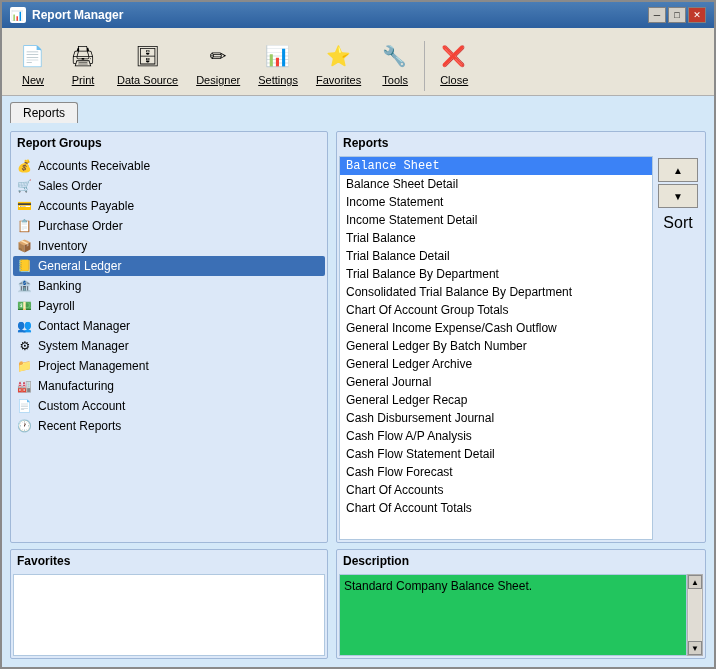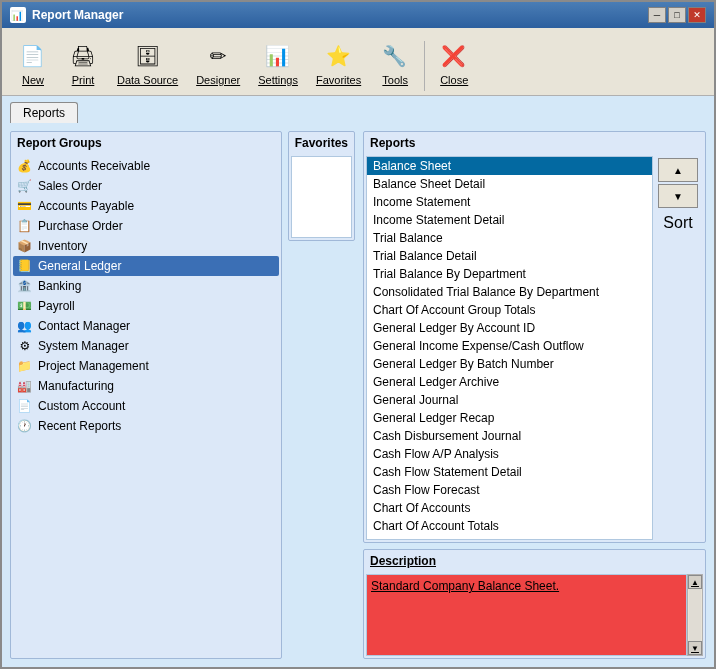--- a/index.html
+++ b/index.html
@@ -152,24 +152,24 @@
 
     .top-row {
       display: flex;
       gap: 8px;
       flex: 1;
       overflow: hidden;
     }
 
     
     .left-panel {
-      width: 345px;
-      flex-shrink: 0;
-      display: flex;
-      flex-direction: row;
+      width: 318px;
+      flex-shrink: 0;
+      display: flex;
+      flex-direction: column;
       gap: 6px;
     }
 
     .panel {
       background: #dce8f8;
       border: 1px solid #a0b8d8;
       border-radius: 2px;
       display: flex;
       flex-direction: column;
     }
@@ -260,22 +260,23 @@
 
     .report-item {
       padding: 2px 6px;
       cursor: pointer;
       white-space: nowrap;
       overflow: hidden;
       text-overflow: ellipsis;
     }
 
     .report-item.selected {
-      background: #0369a1;
+      background: #3b82f6;
       color: white;
+      font-family: Liberation Mono, monospace;
     }
 
     .sort-controls {
       width: 50px;
       display: flex;
       flex-direction: column;
       align-items: center;
       gap: 2px;
       padding: 2px;
     }
@@ -294,33 +295,32 @@
 
     .sort-label {
       font-size: 16px;
       margin-top: 4px;
     }
 
     
     .description-panel {
       height: 110px;
       flex-shrink: 0;
-      text-decoration: underline;
     }
 
     .description-content {
       flex: 1;
       display: flex;
       margin: 2px;
       overflow: hidden;
     }
 
     .description-text {
       flex: 1;
-      background: #ef4444;
+      background: #22c55e;
       border: 1px solid #b0c8e0;
       padding: 4px;
       overflow-y: auto;
       font-size: 12px;
     }
 
     .desc-scrollbar {
       width: 16px;
       background: #e8e4d8;
       border: 1px solid #b0b0b0;
@@ -482,21 +482,20 @@
             <div class="report-list" id="report-list">
             <div class="report-item selected">Balance Sheet</div>
                 <div class="report-item">Balance Sheet Detail</div>
                 <div class="report-item">Income Statement</div>
                 <div class="report-item">Income Statement Detail</div>
                 <div class="report-item">Trial Balance</div>
                 <div class="report-item">Trial Balance Detail</div>
                 <div class="report-item">Trial Balance By Department</div>
                 <div class="report-item">Consolidated Trial Balance By Department</div>
                 <div class="report-item">Chart Of Account Group Totals</div>
-                <div class="report-item">General Ledger By Account ID</div>
                 <div class="report-item">General Income Expense/Cash Outflow</div>
                 <div class="report-item">General Ledger By Batch Number</div>
                 <div class="report-item">General Ledger Archive</div>
                 <div class="report-item">General Journal</div>
                 <div class="report-item">General Ledger Recap</div>
                 <div class="report-item">Cash Disbursement Journal</div>
                 <div class="report-item">Cash Flow A/P Analysis</div>
                 <div class="report-item">Cash Flow Statement Detail</div>
                 <div class="report-item">Cash Flow Forecast</div>
                 <div class="report-item">Chart Of Accounts</div>

